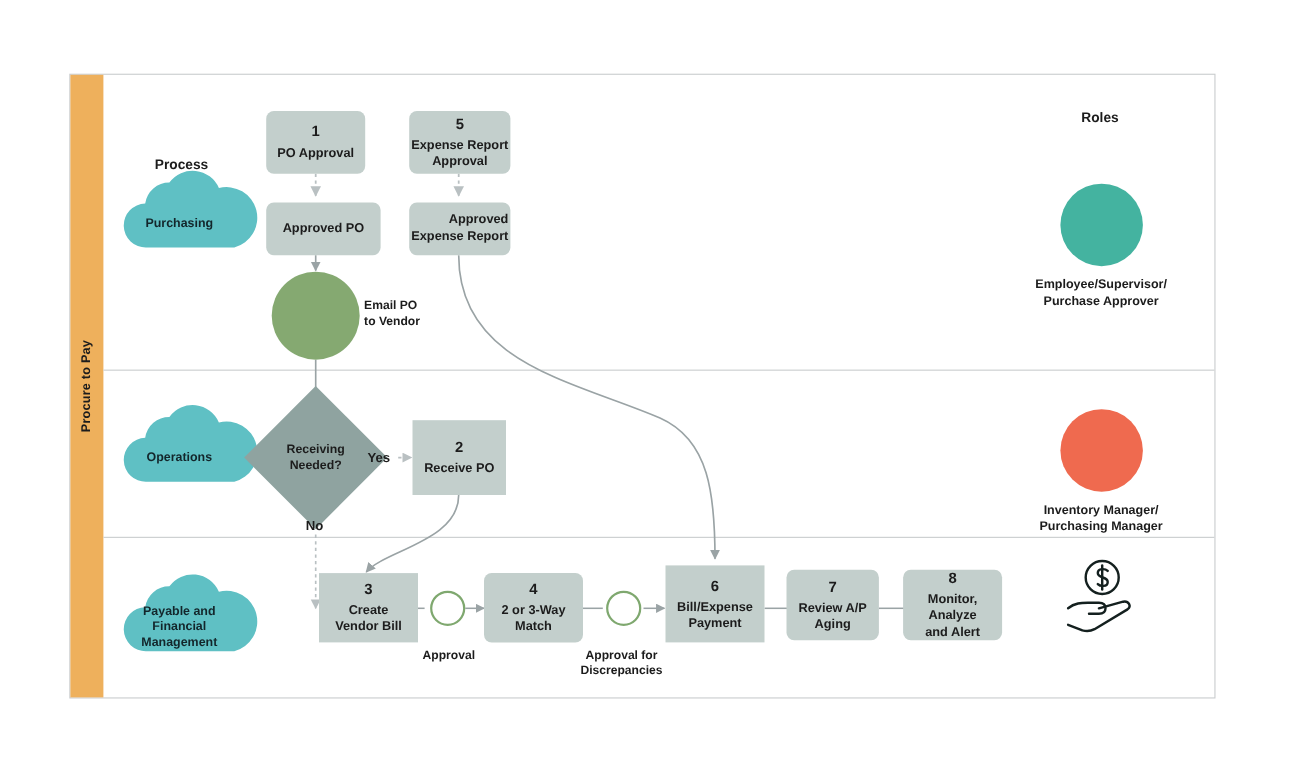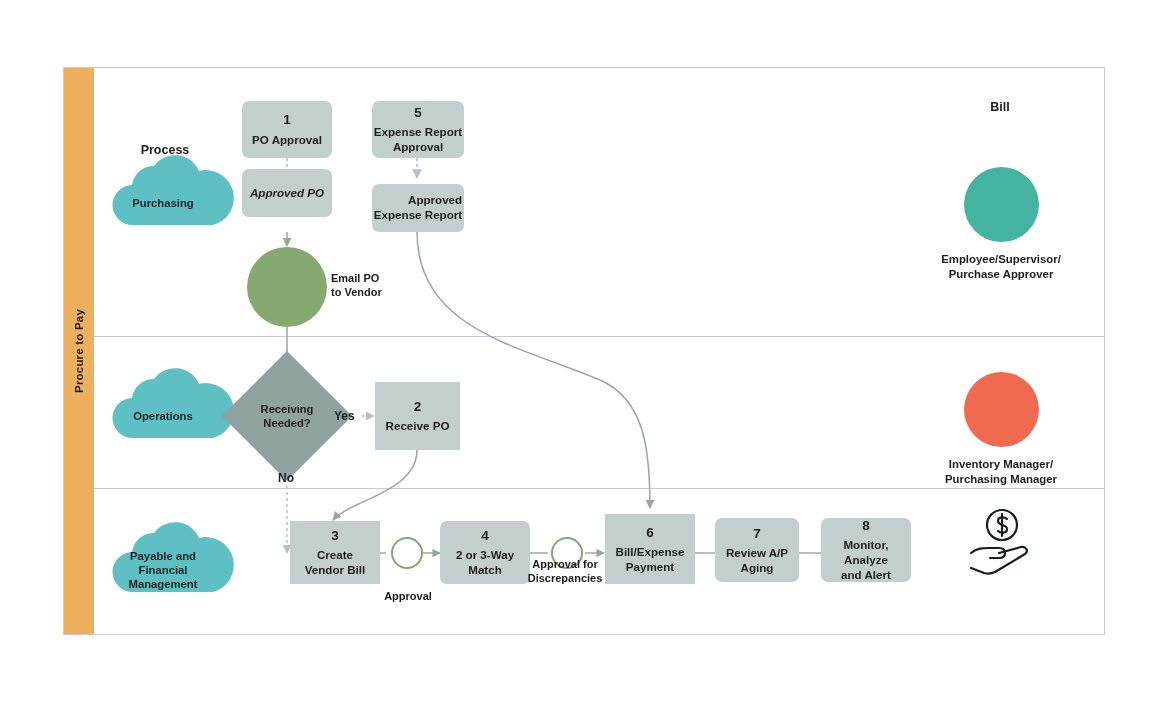--- a/index.html
+++ b/index.html
@@ -55,21 +55,21 @@
 
   <div class="frame"></div>
   <div class="railbar"></div>
   <div class="rail-label">
     <span>Procure to Pay</span>
   </div>
   <div class="rowdiv d1"></div>
   <div class="rowdiv d2"></div>
 
   <div class="colhead" style="left:110px;top:107px;width:110px;margin-top:36px;">Process</div>
-  <div class="colhead" style="left:945px;top:100px;width:110px;">Bill</div>
+  <div class="colhead" style="left:945px;top:100px;width:110px;">Roles</div>
 
   <svg class="conn" viewBox="0 0 1173 713" xmlns="http://www.w3.org/2000/svg">
     <defs>
       <marker id="ah" markerWidth="7" markerHeight="7" refX="5.4" refY="3" orient="auto">
         <path d="M0,0 L6,3 L0,6 z" fill="#9aa3a5"></path>
       </marker>
       <marker id="ahd" markerWidth="7" markerHeight="7" refX="5.4" refY="3" orient="auto">
         <path d="M0,0 L6,3 L0,6 z" fill="#b9c0c2"></path>
       </marker>
     </defs>
@@ -163,21 +163,21 @@
   </div>
   <div class="cloud" style="left:108px;top:540px;">
     <div class="lbl wrap">Payable and<br>Financial<br>Management</div>
   </div>
 
   <div class="pbox" style="left:242px;top:101px;width:90px;height:57px;">
     <div class="num">1</div>
     <div class="txt wrap">PO Approval</div>
   </div>
 
-  <div class="pbox" style="left:242px;top:169px;width:90px;height:48px;font-style:italic;">
+  <div class="pbox" style="left:242px;top:184px;width:104px;height:48px;">
     <div class="txt wrap">Approved PO</div>
   </div>
 
   <div class="pbox" style="left:372px;top:101px;width:92px;height:57px;">
     <div class="num">5</div>
     <div class="txt wrap">Expense Report<br>Approval</div>
   </div>
 
   <div class="pbox" style="left:372px;top:184px;width:92px;height:48px;text-align:right;">
     <div class="txt wrap">Approved<br>Expense Report</div>
@@ -205,21 +205,21 @@
 
   <div class="chk" style="left:391px;top:537px;"></div>
   <div class="cap" style="left:368px;top:589px;width:80px;">Approval</div>
 
   <div class="pbox" style="left:440px;top:521px;width:90px;height:63px;">
     <div class="num">4</div>
     <div class="txt wrap">2 or 3-Way<br>Match</div>
   </div>
 
   <div class="chk" style="left:551px;top:537px;"></div>
-  <div class="cap" style="left:515px;top:557px;width:100px;">Approval for<br>Discrepancies</div>
+  <div class="cap" style="left:515px;top:589px;width:100px;">Approval for<br>Discrepancies</div>
 
   <div class="pbox sharp" style="left:605px;top:514px;width:90px;height:70px;">
     <div class="num">6</div>
     <div class="txt wrap">Bill/Expense<br>Payment</div>
   </div>
 
   <div class="pbox" style="left:715px;top:518px;width:84px;height:64px;">
     <div class="num">7</div>
     <div class="txt wrap">Review A/P<br>Aging</div>
   </div>

